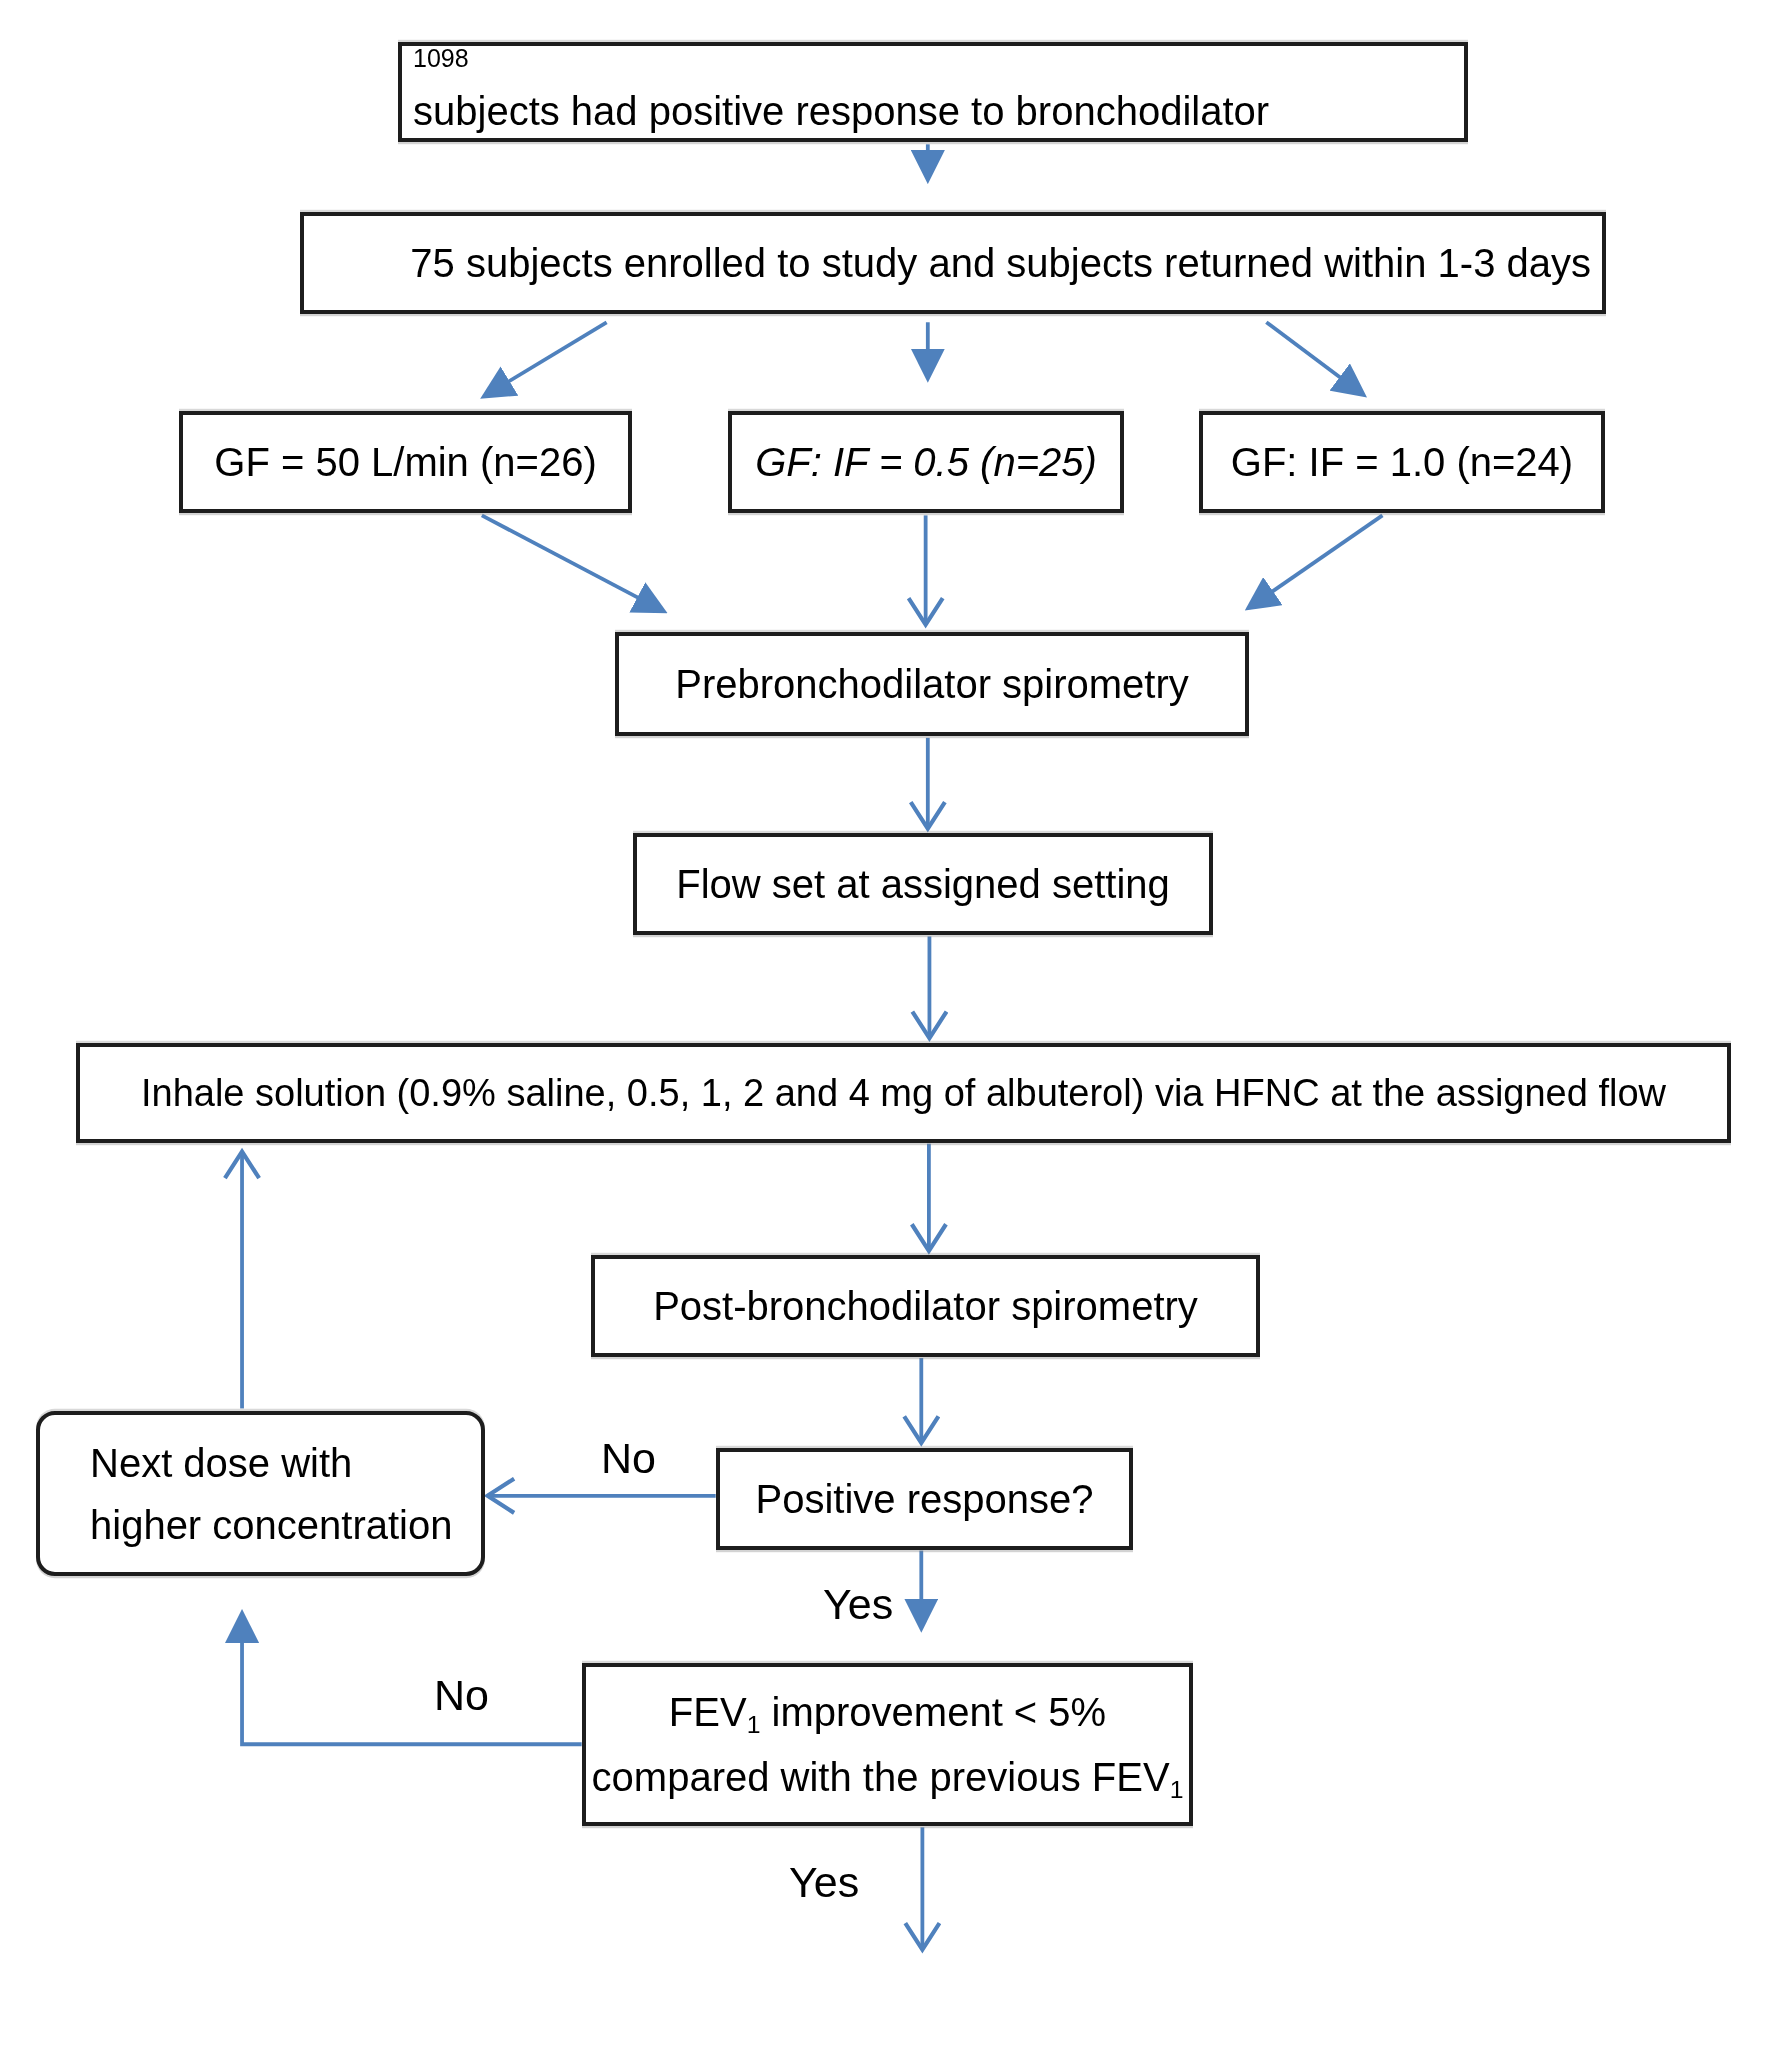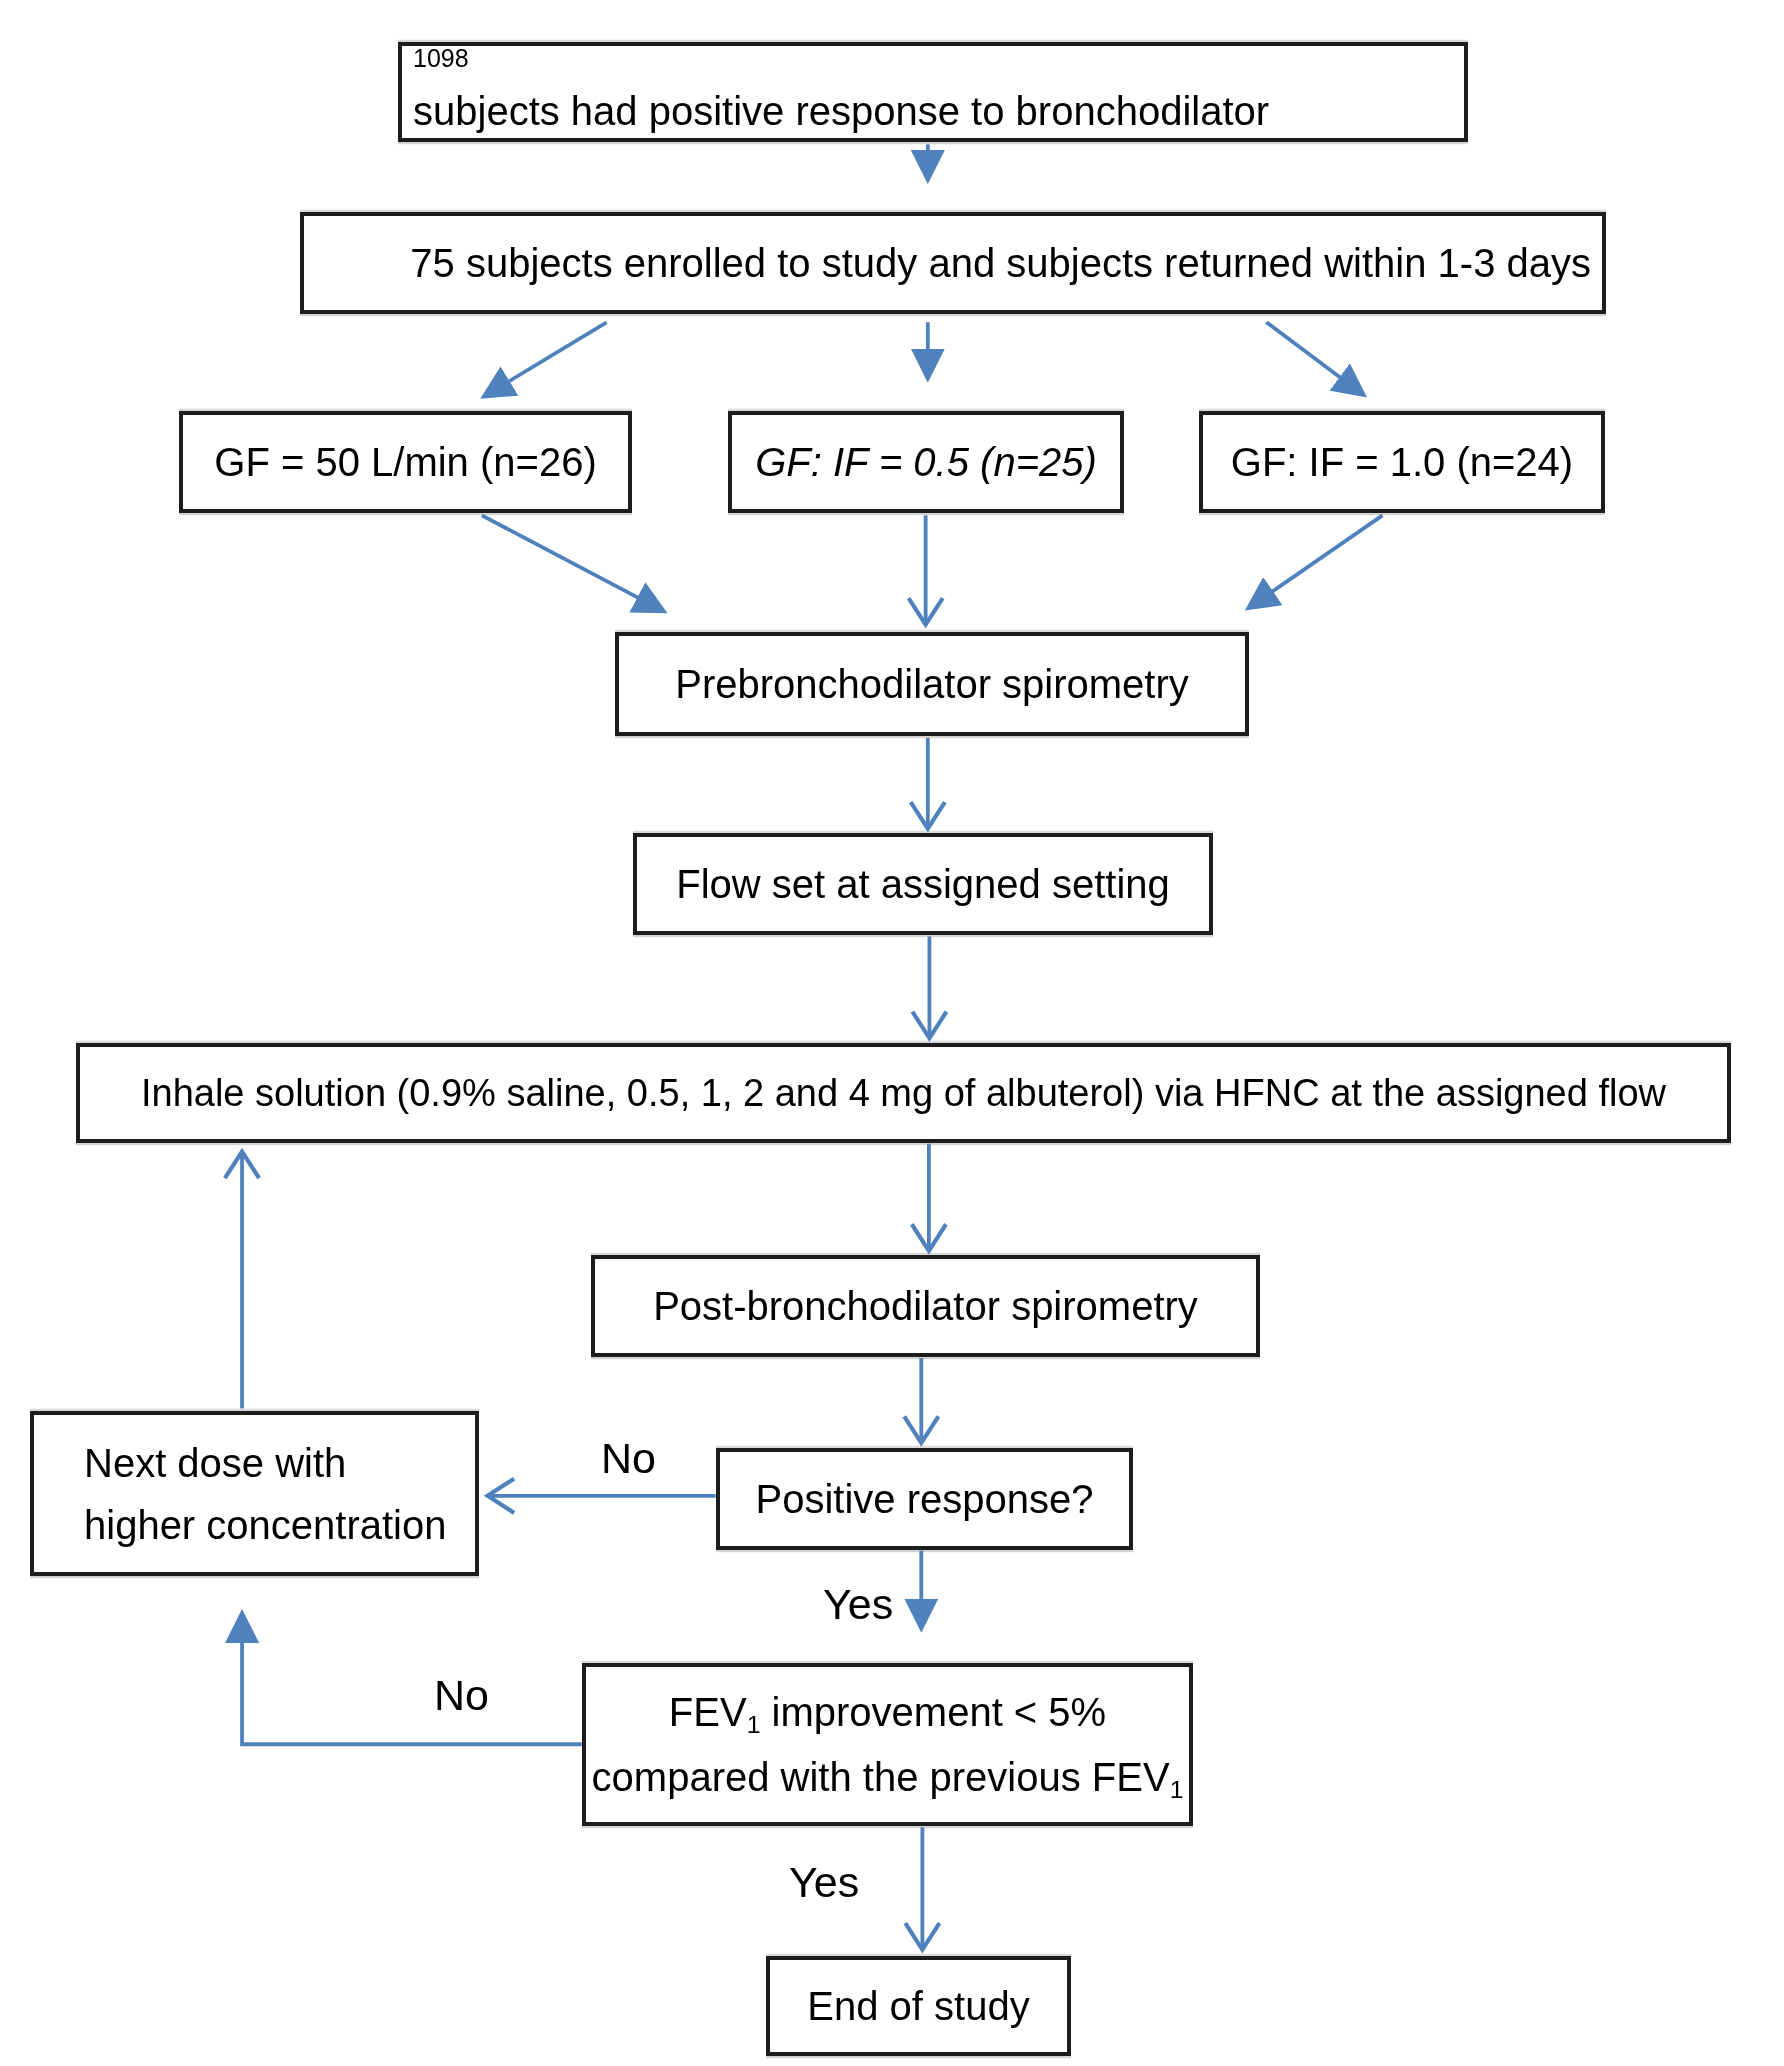--- a/index.html
+++ b/index.html
@@ -91,33 +91,30 @@
   </div>
 
   <div class="box" style="left:591px;top:1255px;width:669px;height:102px;">
     <span class="lbl">Post-bronchodilator spirometry</span>
   </div>
 
   <div class="box" style="left:716px;top:1448px;width:417px;height:102px;">
     <span class="lbl">Positive response?</span>
   </div>
 
-  <div class="box multiline left-align" style="left:30px;top:1411px;width:449px;height:165px;line-height:1.55;">
+  <div class="box multiline left-align" style="left:36px;top:1411px;width:449px;height:165px;line-height:1.55;border-radius:19px;">
     <span>Next dose with</span>
     <span>higher concentration</span>
   </div>
 
   <div class="box multiline" style="left:582px;top:1663px;width:611px;height:163px;line-height:1.6;">
     <span><span>FEV</span><sub class="fev-sub">1</sub><span> improvement &lt; 5%</span></span>
     <span><span>compared with the previous FEV</span><sub class="fev-sub">1</sub></span>
   </div>
 
-  <div class="box" style="left:766px;top:1956px;width:305px;height:100px;">
-    <span class="lbl">End of study</span>
-  </div>
 
   <div class="edge-label" style="left:601px;top:1437px;">No</div>
   <div class="edge-label" style="left:823px;top:1583px;">Yes</div>
   <div class="edge-label" style="left:434px;top:1674px;">No</div>
   <div class="edge-label" style="left:789px;top:1861px;">Yes</div>
 
 </div>
 
 
 </body></html>

